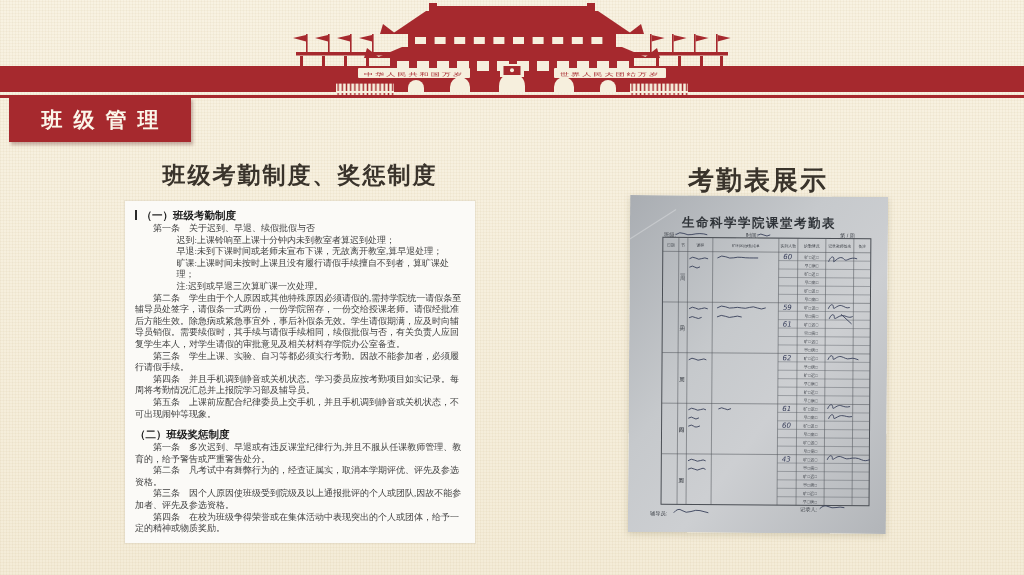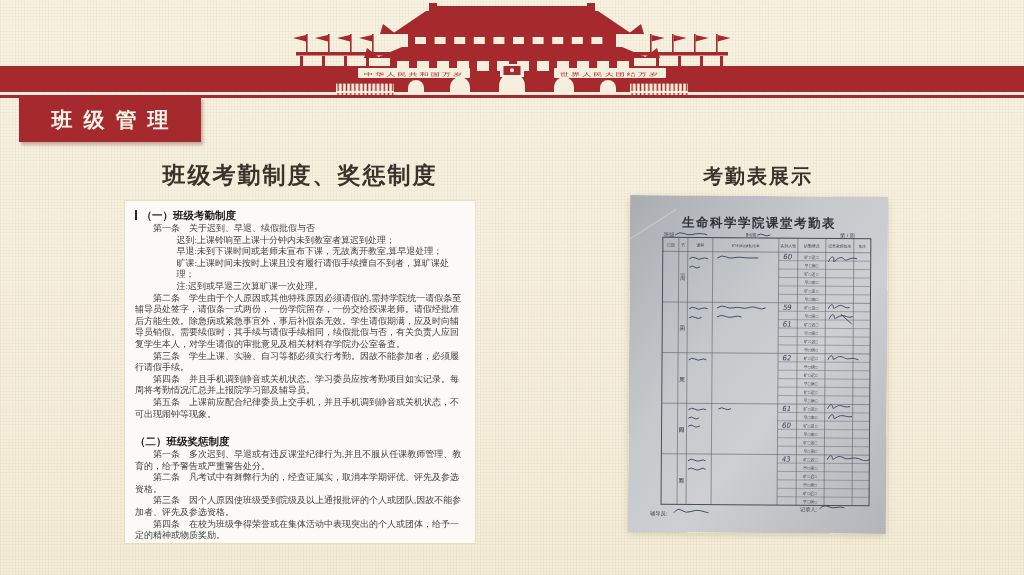--- a/index.html
+++ b/index.html
@@ -7,43 +7,43 @@
     position:relative;width:1024px;height:575px;overflow:hidden;
     background-color:#F6EFDD;
     background-image:
       repeating-linear-gradient(90deg, rgba(170,140,80,.06) 0 1px, rgba(0,0,0,0) 1px 3px),
       repeating-linear-gradient(0deg, rgba(170,140,80,.055) 0 1px, rgba(0,0,0,0) 1px 3px),
       linear-gradient(180deg,#f8f2e2,#f4ecd8);
     font-family:"Liberation Sans", sans-serif;
   }
   .header-art{position:absolute;left:0;top:0;}
   .badge{
-    position:absolute;left:19px;top:97px;width:182px;height:45px;
+    position:absolute;left:9px;top:97px;width:182px;height:45px;
     background:#A6292E;display:flex;align-items:center;justify-content:center;
     box-shadow:2px 3px 3px rgba(90,30,30,.30);
   }
   .badge span{color:#FBF6EA;font-size:21px;font-weight:bold;letter-spacing:11px;padding-left:11px;}
   .col-title{
     position:absolute;margin:0;text-align:center;color:#39332B;
     font-weight:bold;letter-spacing:2px;
   }
   #left-title{left:125px;top:160px;width:350px;font-size:23px;}
-  #right-title{left:629px;top:163px;width:258px;font-size:20px;}
+  #right-title{left:629px;top:163px;width:258px;font-size:26px;}
   .doc{
     position:absolute;left:125px;top:201px;width:350px;height:342px;
     background:#FBFAF7;box-sizing:border-box;padding:8px 10px 6px 10px;
     font-family:"Liberation Serif", serif;font-size:9px;line-height:11.6px;color:#3E3E3E;
     overflow:hidden;box-shadow:0 0 0 1px rgba(160,150,120,.15);
   }
   .doc h3{margin:0 0 1px 0;font-size:10.5px;color:#1D1D1D;line-height:13px;}
   .doc .vbar{display:inline-block;width:1.5px;height:10px;background:#2a2a2a;margin-right:5px;vertical-align:-1px;}
   .doc p{margin:0;}
   .doc p.art{text-indent:2em;}
   .doc p.def{margin-left:4.6em;}
-  .doc .sec2{margin-top:15px;}
+  .doc .sec2{margin-top:8px;}
   .photo{position:absolute;left:629px;top:196px;transform:rotate(.4deg);box-shadow:0 2px 6px rgba(120,110,80,.25);}
   
   .sheet-title{font:bold 12.5px "Liberation Serif", serif;fill:#2F3338;letter-spacing:1.5px;text-anchor:middle;}
   .meta{font:5.3px "Liberation Sans", sans-serif;fill:#3E4249;}
   .hcell{font:3.9px "Liberation Sans", sans-serif;fill:#3E4249;text-anchor:middle;}
   .hcell.small{font-size:3.3px;}
   .cbx{font:4.1px "Liberation Sans", sans-serif;fill:#41454C;text-anchor:middle;letter-spacing:.3px;}
   .vtext{font:5.4px "Liberation Sans", sans-serif;fill:#3E4249;text-anchor:middle;writing-mode:vertical-rl;text-orientation:upright;}
   .num{font:italic 7px "DejaVu Sans", sans-serif;fill:#343B58;text-anchor:middle;}
   .tl{stroke:#53575D;stroke-width:.55;fill:none;}

